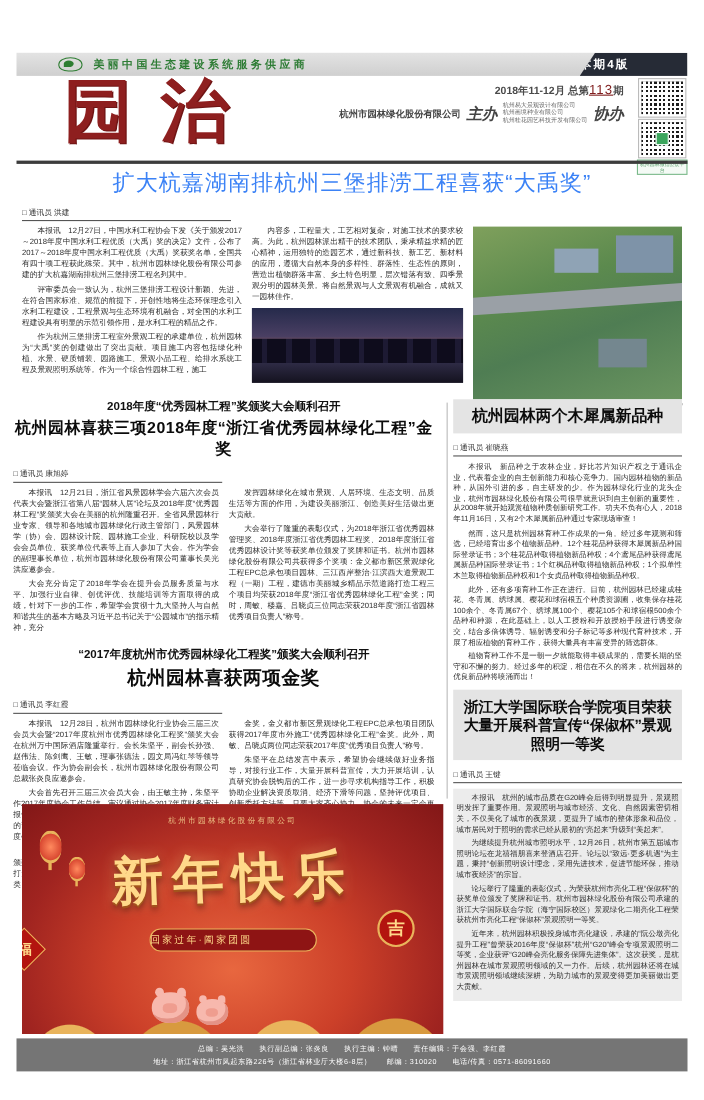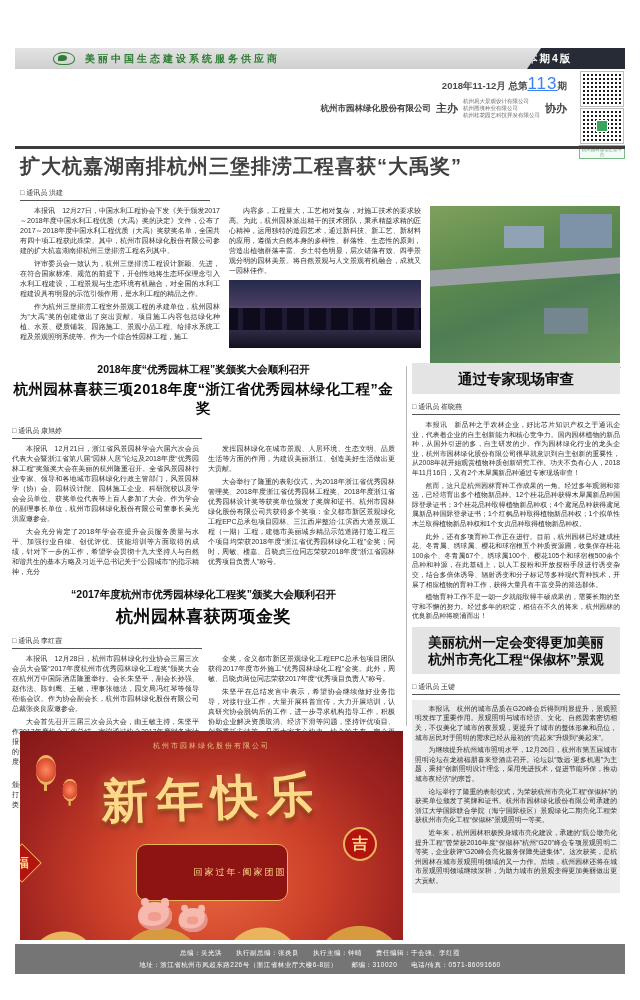--- a/index.html
+++ b/index.html
@@ -15,40 +15,40 @@
   .edition{position:absolute;right:0;top:0;height:21px;width:98px;background:#262b36;
            clip-path:polygon(14px 0,100% 0,100% 100%,0 100%);display:flex;align-items:center;}
   .edition span{color:#fff;font-size:10.5px;font-weight:bold;letter-spacing:2px;}
   
   .masthead{position:absolute;left:20px;right:15px;top:72px;height:72px;}
   .paper-title{position:absolute;left:38px;top:-6px;font-family:"DejaVu Serif","Liberation Serif",serif;
                font-size:62px;font-weight:bold;color:#8e1f1f;letter-spacing:26px;line-height:70px;
                text-shadow:1px 1px 0 #6f1414;}
   .mh-right{position:absolute;right:58px;top:2px;text-align:right;}
   .dateline{font-size:9.5px;font-weight:bold;color:#4a4a4a;}
-  .issue-no{font-size:17px;font-weight:normal;color:#3b82f6;letter-spacing:1px;text-decoration:underline;}
+  .issue-no{font-size:12px;font-weight:normal;color:#7f1d1d;letter-spacing:1px;text-decoration:underline;}
   .pubtype{font-size:13px;color:#555;margin-top:2px;letter-spacing:2px;}
   .org-row{display:flex;align-items:center;justify-content:flex-end;margin-top:4px;gap:5px;}
   .org-main{font-size:8.5px;font-weight:bold;color:#444;}
-  .org-role{font-size:11px;font-weight:bold;color:#444;}
+  .org-role{font-size:14px;font-weight:bold;color:#444;font-style:italic;}
   .co-list{text-align:left;}
   .co-list div{font-size:5.5px;color:#666;line-height:7px;}
   .qr-stack{position:absolute;right:0;top:0;width:46px;}
   .qr{width:38px;height:30px;margin:0 auto;border:2px solid #fff;outline:1px solid #bbb;
       background-image:repeating-linear-gradient(0deg,#1c1c1c 0 2px,#fff 2px 4px),
                        repeating-linear-gradient(90deg,#1c1c1c 0 2px,#fff 2px 4px);
       background-blend-mode:lighten;position:relative;}
   .qr.q2{margin-top:3px;}
   .qr .dot{position:absolute;left:13px;top:9px;width:10px;height:10px;background:#3aa65c;border:1px solid #fff;}
   .qr-caption{margin-top:2px;border:1px solid #7ab98a;color:#5aa06c;font-size:4.5px;text-align:center;
               padding:1px 0;background:#f4faf5;}
   .mh-rule{position:absolute;left:15px;right:15px;top:146px;height:3px;background:#3c3c3c;}
   
   .lead{position:absolute;left:20px;right:20px;top:153px;height:207px;}
-  .lead-headline{font-size:20px;font-weight:bold;color:#404040;letter-spacing:1px;}
+  .lead-headline{text-align:center;font-size:20px;font-weight:normal;color:#3b82f6;letter-spacing:1px;}
   .byline{font-size:7px;color:#333;border-bottom:1px solid #555;padding-bottom:2px;margin:8px 0 5px 0;width:190px;}
   .cols{display:flex;gap:9px;}
   .col{width:200px;}
   .colB{width:192px;}
   .colP{width:190px;}
   p.body{margin:0 0 3px 0;font-size:7px;line-height:10px;text-align:justify;text-indent:2em;color:#2d2d2d;}
   .photo-dusk{width:192px;height:68px;margin-top:4px;
       background:linear-gradient(#252a4b 0%,#4a3f63 38%,#b06a4e 55%,#2b2540 70%,#151325 100%);position:relative;overflow:hidden;}
   .photo-dusk::before{content:"";position:absolute;left:0;right:0;bottom:18px;height:22px;
       background:repeating-linear-gradient(90deg,#0e0c1c 0 9px,#1d1a33 9px 14px,#0e0c1c 14px 22px);}
@@ -78,21 +78,21 @@
   .side-body p.body{font-size:6.8px;line-height:9.6px;}
   .side-body.gray{background:#ececec;padding:4px 3px;}
   
   .nycard{position:absolute;left:20px;top:731px;width:383px;height:209px;overflow:hidden;
       background:radial-gradient(ellipse at 50% 72%,#e8673f 0%,#cc4029 40%,#a02420 72%,#821717 100%);}
   .ny-company{text-align:center;color:#f3cf8d;font-size:7px;letter-spacing:2px;margin-top:10px;opacity:.9;}
   .ny-greeting{text-align:center;font-family:"DejaVu Serif","Liberation Serif",serif;font-size:47px;font-weight:bold;
       color:#ffd98a;letter-spacing:8px;margin-top:16px;transform:rotate(-2deg);
       text-shadow:0 2px 0 #a3541c,0 4px 6px rgba(60,10,0,.6),0 0 14px rgba(255,220,140,.45);}
   .ny-ribbon{width:150px;margin:14px auto 0 auto;background:#8e1414;border:1px solid #e9b45c;border-radius:10px;
-      text-align:right;color:#ffd98a;font-size:9px;padding:21px 0;letter-spacing:2px;}
+      text-align:left;color:#ffd98a;font-size:9px;padding:3px 0;letter-spacing:2px;}
   .ny-cloud{position:absolute;bottom:-26px;left:-20px;right:-20px;height:64px;
       background:radial-gradient(circle at 15% 100%,#e9b45c 0 34px,transparent 35px),
                  radial-gradient(circle at 38% 110%,#d89a3f 0 44px,transparent 45px),
                  radial-gradient(circle at 62% 100%,#e9b45c 0 38px,transparent 39px),
                  radial-gradient(circle at 85% 110%,#d89a3f 0 46px,transparent 47px);}
   .lantern{position:absolute;width:20px;height:24px;background:radial-gradient(#ff8a5e,#c92c1e);border-radius:50%/46%;
       border-top:3px solid #e9b45c;border-bottom:3px solid #e9b45c;}
   .lantern::after{content:"";position:absolute;left:8px;bottom:-9px;width:3px;height:8px;background:#e9b45c;}
   .lan1{left:16px;top:24px;}
   .lan2{left:40px;top:44px;transform:scale(.75);}
@@ -120,20 +120,21 @@
 
   <div class="topbar">
     <div class="leaf"></div>
     <div class="slogan">美丽中国生态建设系统服务供应商</div>
     <div class="edition">
       <span>本期4版</span>
     </div>
   </div>
 
   <div class="masthead">
+    <div class="paper-title">园治</div>
     <div class="mh-right">
       <div class="dateline">
         <span>2018年11-12月 总第</span><span class="issue-no">113</span><span>期</span>
       </div>
       <div class="org-row">
         <span class="org-main">杭州市园林绿化股份有限公司</span>
         <span class="org-role">主办</span>
         <span class="co-list">
           <div>杭州易大景观设计有限公司</div>
           <div>杭州画境种业有限公司</div>
@@ -206,35 +207,36 @@
         </div>
       </div>
     </div>
   </div>
 
   <div class="vdivider"></div>
 
   <div class="sidebar">
     <div>
       <div class="side-head">
-        <div>通过专家现场审查</div>
+        <div>杭州园林两个木犀属新品种</div>
       </div>
       <div class="byline">□ 通讯员 崔晓燕</div>
       <div class="side-body">
         <p class="body">本报讯　新品种之于农林企业，好比芯片知识产权之于通讯企业，代表着企业的自主创新能力和核心竞争力。国内园林植物的新品种，从国外引进的多，自主研发的少。作为园林绿化行业的龙头企业，杭州市园林绿化股份有限公司很早就意识到自主创新的重要性，从2008年就开始观赏植物种质创新研究工作。功夫不负有心人，2018年11月16日，又有2个木犀属新品种通过专家现场审查！</p>
         <p class="body">然而，这只是杭州园林育种工作成果的一角。经过多年观测和筛选，已经培育出多个植物新品种。12个桂花品种获得木犀属新品种国际登录证书；3个桂花品种取得植物新品种权；4个鸢尾品种获得鸢尾属新品种国际登录证书；1个红枫品种取得植物新品种权；1个拟单性木兰取得植物新品种权和1个女贞品种取得植物新品种权。</p>
         <p class="body">此外，还有多项育种工作正在进行。目前，杭州园林已经建成桂花、冬青属、绣球属、樱花和球宿根五个种质资源圃，收集保存桂花100余个、冬青属67个、绣球属100个、樱花105个和球宿根500余个品种和种源，在此基础上，以人工授粉和开放授粉手段进行诱变杂交，结合多倍体诱导、辐射诱变和分子标记等多种现代育种技术，开展了相应植物的育种工作，获得大量具有丰富变异的筛选群体。</p>
         <p class="body">植物育种工作不是一朝一夕就能取得丰硕成果的，需要长期的坚守和不懈的努力。经过多年的积淀，相信在不久的将来，杭州园林的优良新品种将喷涌而出！</p>
       </div>
     </div>
 
     <div style="margin-top:6px;">
       <div class="side-head small">
-        <div>美丽杭州一定会变得更加美丽</div>
-        <div>杭州市亮化工程“保俶杯”景观</div>
+        <div>浙江大学国际联合学院项目荣获</div>
+        <div>大量开展科普宣传“保俶杯”景观</div>
+        <div>照明一等奖</div>
       </div>
       <div class="byline">□ 通讯员 王键</div>
       <div class="side-body gray">
         <p class="body">本报讯　杭州的城市品质在G20峰会后得到明显提升，景观照明发挥了重要作用。景观照明与城市经济、文化、自然因素密切相关，不仅美化了城市的夜景观，更提升了城市的整体形象和品位，城市居民对于照明的需求已经从最初的“亮起来”升级到“美起来”。</p>
         <p class="body">为继续提升杭州城市照明水平，12月26日，杭州市第五届城市照明论坛在龙禧福朋喜来登酒店召开。论坛以“致远·更多机遇”为主题，秉持“创新照明设计理念，采用先进技术，促进节能环保，推动城市夜经济”的宗旨。</p>
         <p class="body">论坛举行了隆重的表彰仪式，为荣获杭州市亮化工程“保俶杯”的获奖单位颁发了奖牌和证书。杭州市园林绿化股份有限公司承建的浙江大学国际联合学院（海宁国际校区）景观绿化二期亮化工程荣获杭州市亮化工程“保俶杯”景观照明一等奖。</p>
         <p class="body">近年来，杭州园林积极投身城市亮化建设，承建的“阮公墩亮化提升工程”曾荣获2016年度“保俶杯”杭州“G20”峰会专项景观照明二等奖，企业获评“G20峰会亮化服务保障先进集体”。这次获奖，是杭州园林在城市景观照明领域的又一力作。后续，杭州园林还将在城市景观照明领域继续深耕，为助力城市的景观变得更加美丽做出更大贡献。</p>
       </div>
     </div>
   </div>

